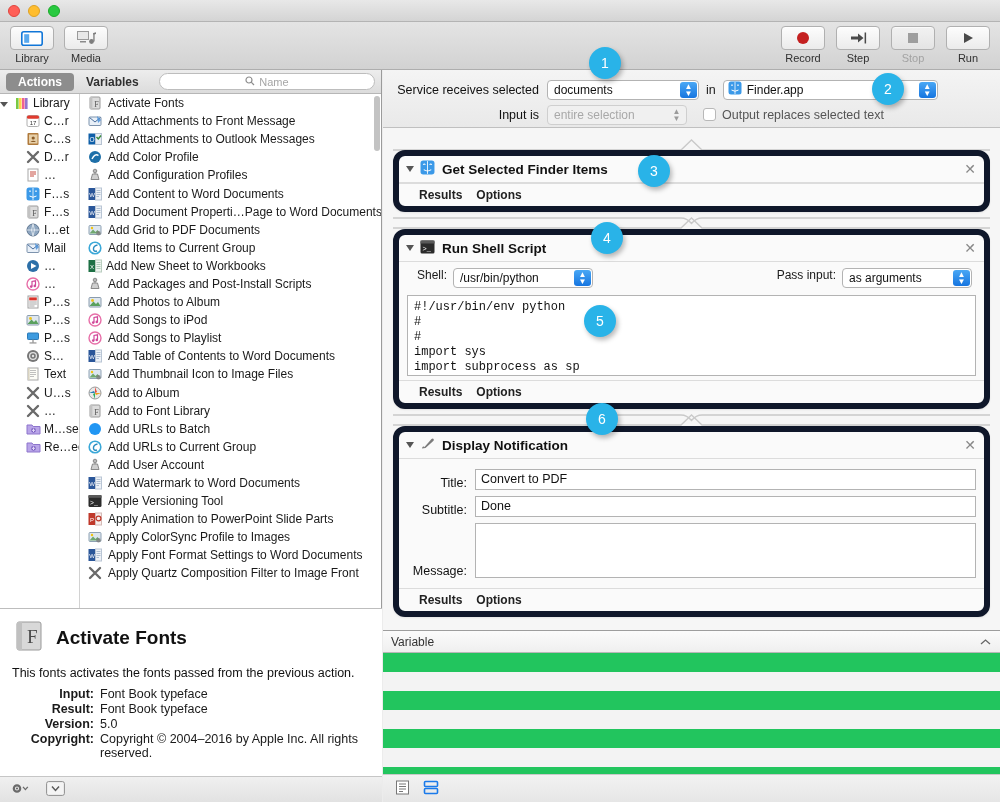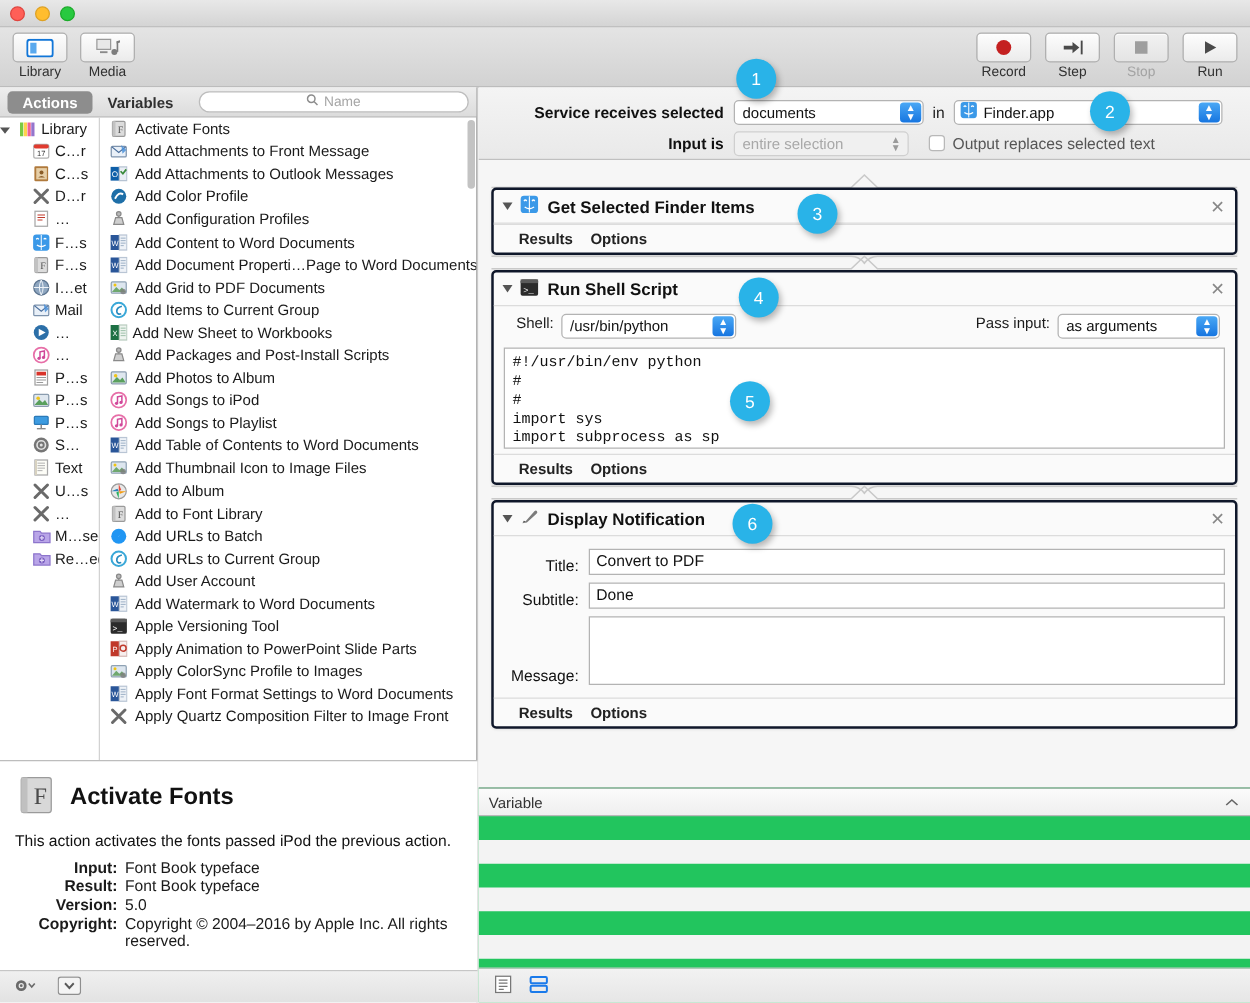--- a/index.html
+++ b/index.html
@@ -126,21 +126,21 @@
   
   .main {
     position:absolute; left:383px; top:70px; right:0; bottom:0;
     background:#f6f6f6;
   }
   .svc {
     height:58px; background:linear-gradient(to bottom,#f4f4f4,#e9e9e9);
     border-bottom:1px solid #c0c0c0; padding-top:7px;
   }
   .svc-row { display:flex; align-items:center; height:25px; font-size:12.5px; }
-  .svc-lbl { width:204px; text-align:right; padding-right:8px; font-weight:bold; color:#111; }
+  .svc-lbl { width:164px; text-align:right; padding-right:8px; font-weight:normal; color:#111; }
   .popup {
     height:20px; background:#fff; border:1px solid #b3b3b3; border-radius:4px;
     display:flex; align-items:center; padding:0 0 0 6px; font-size:12px;
     position:relative; color:#111;
   }
   .popup .arrows {
     position:absolute; right:1px; top:1px; width:17px; height:16px;
     background:linear-gradient(to bottom,#4aa8f5,#1675e0);
     border-radius:3px; display:flex; align-items:center; justify-content:center;
     color:#fff; font-size:8px; line-height:7px; text-align:center;
@@ -156,22 +156,22 @@
     width:13px; height:13px; background:#fff; border:1px solid #b8b8b8;
     border-radius:3px; margin-right:6px;
   }
   .chk-lbl { font-size:12.5px; color:#555; }
 
   .canvas {
     position:absolute; left:0; top:58px; right:0; bottom:172px;
     background:#f6f6f6; padding:11px 10px 0 10px; overflow:hidden;
   }
   .action {
-    background:#fafafa; border:2px solid #0f172a; border-radius:4px;
-    margin-bottom:0; box-shadow:0 1px 2px rgba(0,0,0,.08);
+    background:#fafafa; border:6px solid #0f172a; border-radius:12px;
+    margin-bottom:5px; box-shadow:0 1px 2px rgba(0,0,0,.08);
     position:relative;
   }
   .act-head {
     height:27px; display:flex; align-items:center; gap:7px; padding:0 8px;
     border-bottom:1px solid #dcdcdc;
   }
   .act-title { font-size:13.5px; font-weight:bold; color:#111; }
   .act-x {
     position:absolute; right:8px; top:6px; font-size:14px; color:#888; line-height:1;
   }
@@ -739,21 +739,21 @@
       <div class="info-head">
         <span>
           <svg width="34" height="34" viewBox="0 0 34 34">
             <rect x="5" y="3" width="24" height="28" rx="2" fill="#d8d8d8" stroke="#9a9a9a"></rect>
             <rect x="5" y="3" width="5" height="28" fill="#c0c0c0"></rect>
             <text x="15" y="24" font-family="Liberation Serif, serif" font-size="19" fill="#4a4a4a">F</text>
           </svg>
         </span>
         <span class="info-title">Activate Fonts</span>
       </div>
-      <div class="info-desc">This action activates the fonts passed iPod the previous action.</div>
+      <div class="info-desc">This fonts activates the fonts passed from the previous action.</div>
       <div class="info-table" id="info-table">
           <div class="r">
             <div class="k">Input:</div>
             <div class="v">Font Book typeface</div>
           </div>
           <div class="r">
             <div class="k">Result:</div>
             <div class="v">Font Book typeface</div>
           </div>
           <div class="r">

